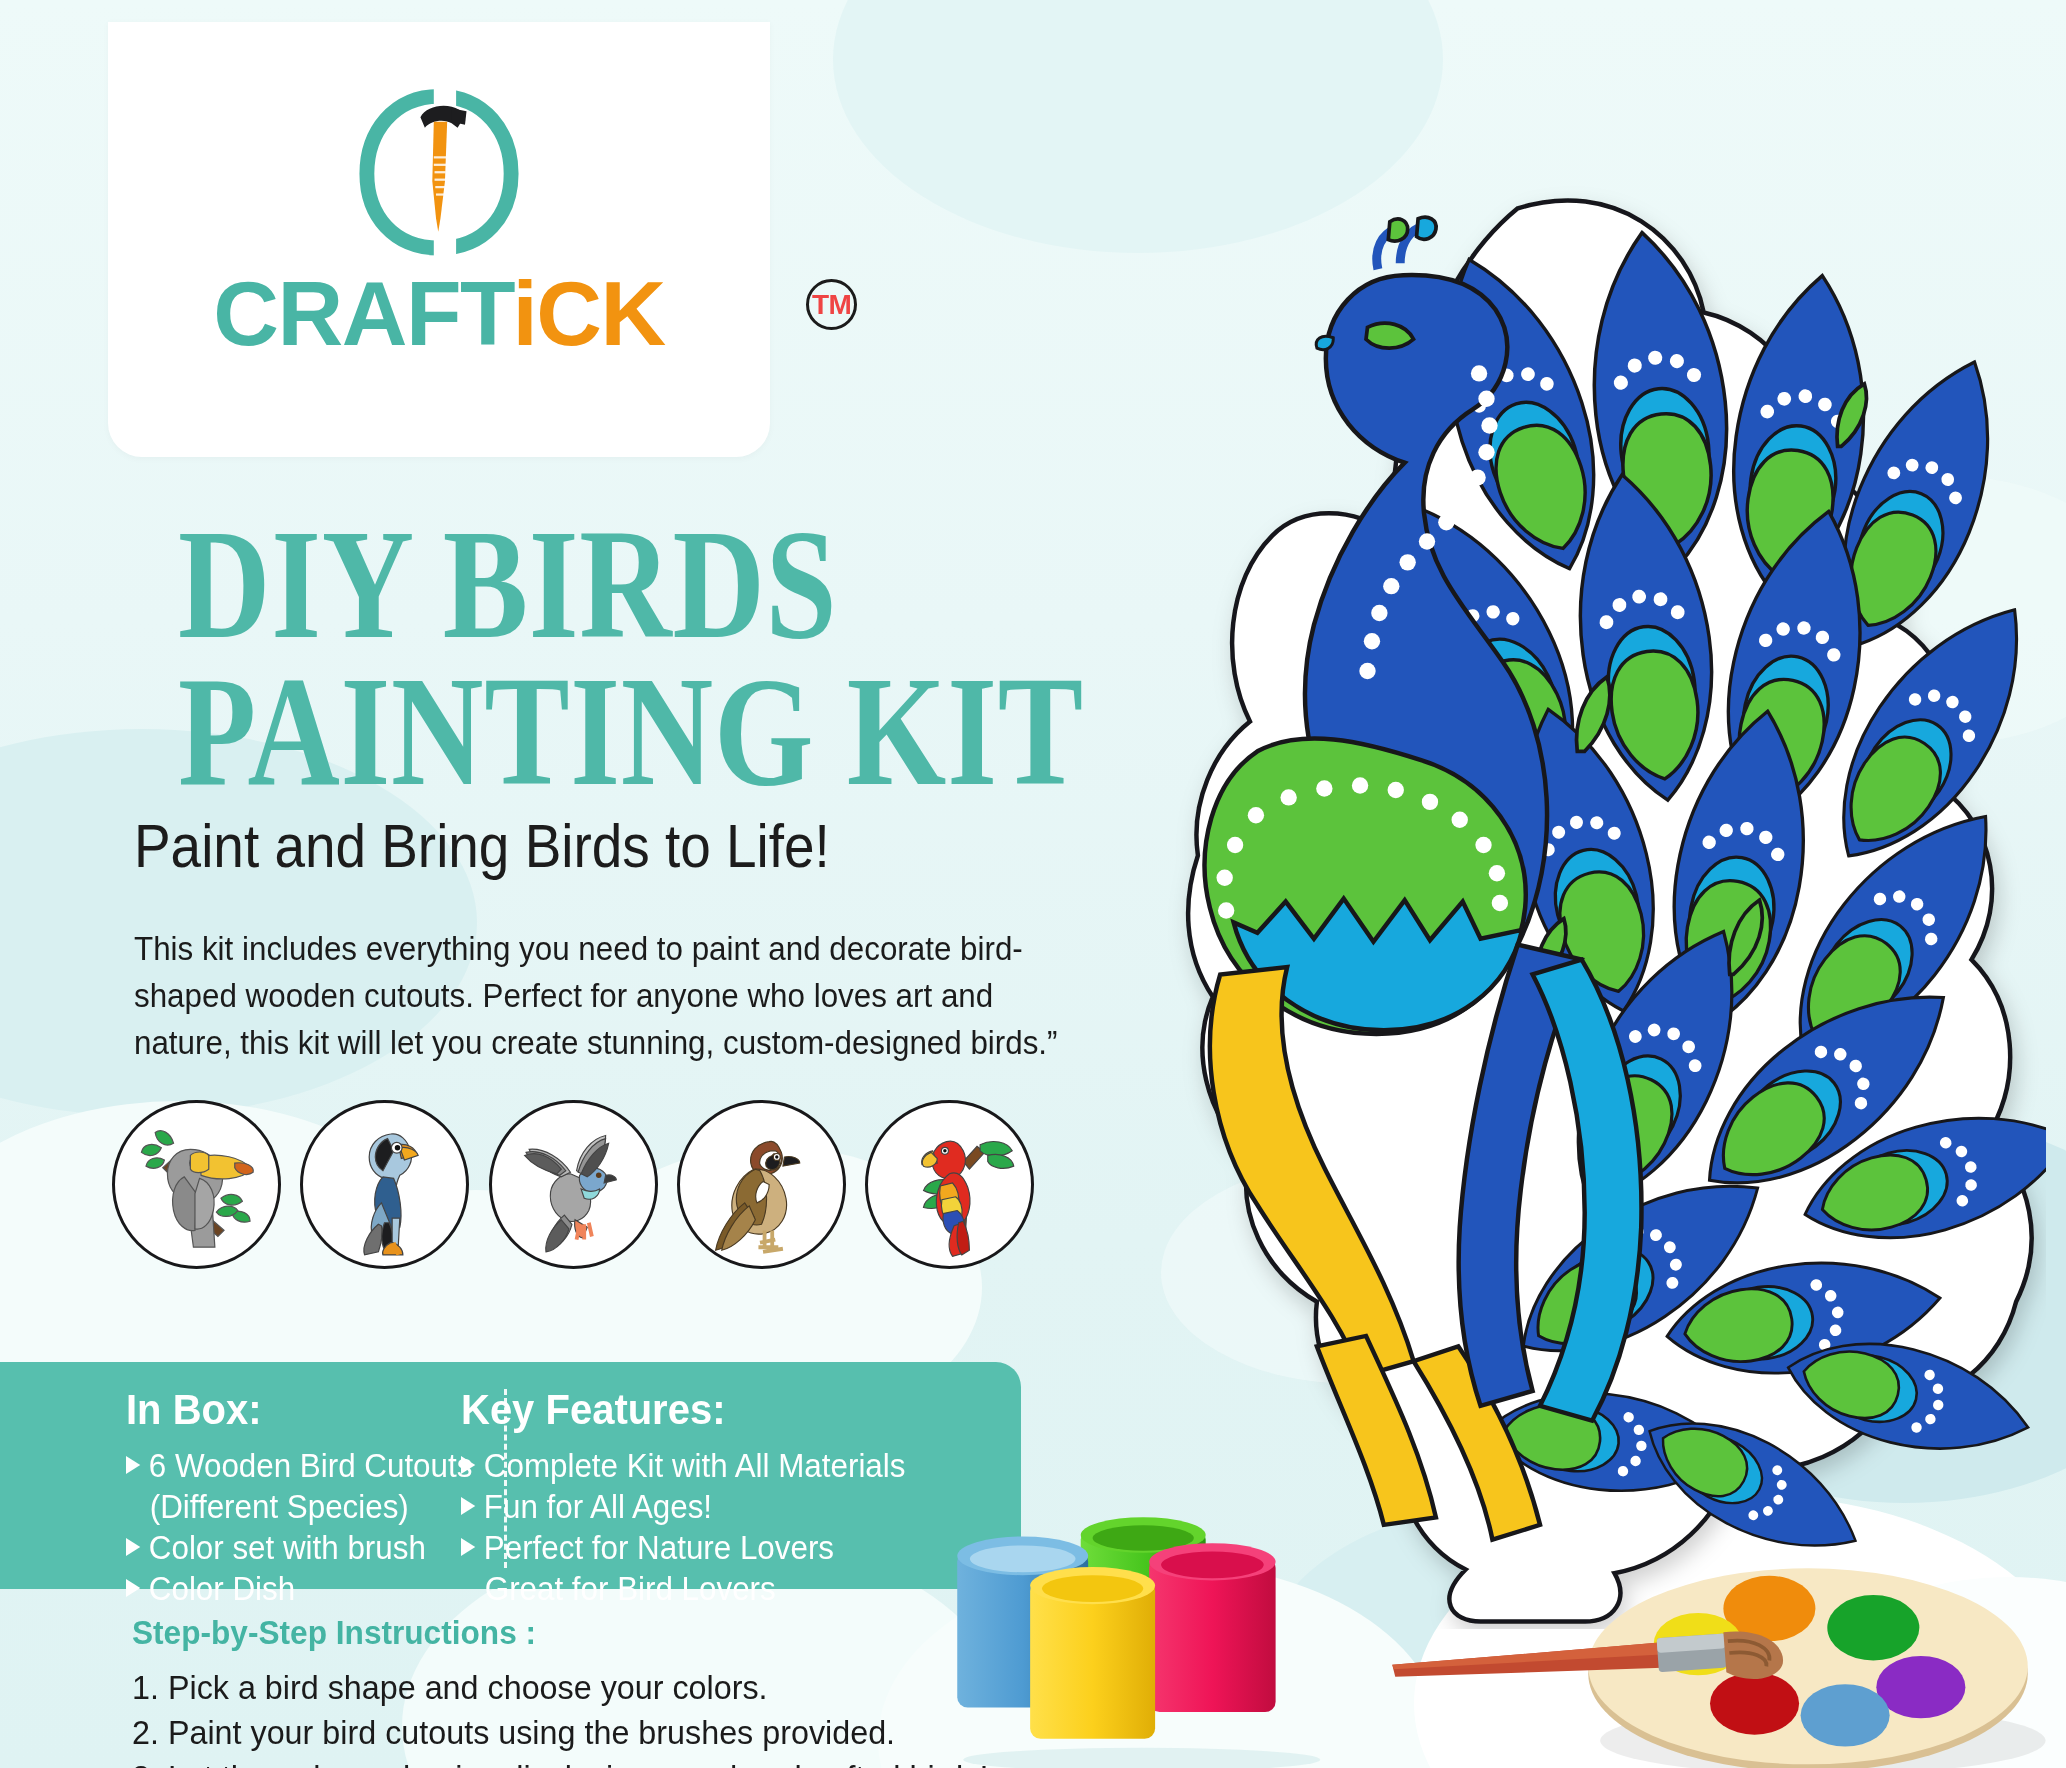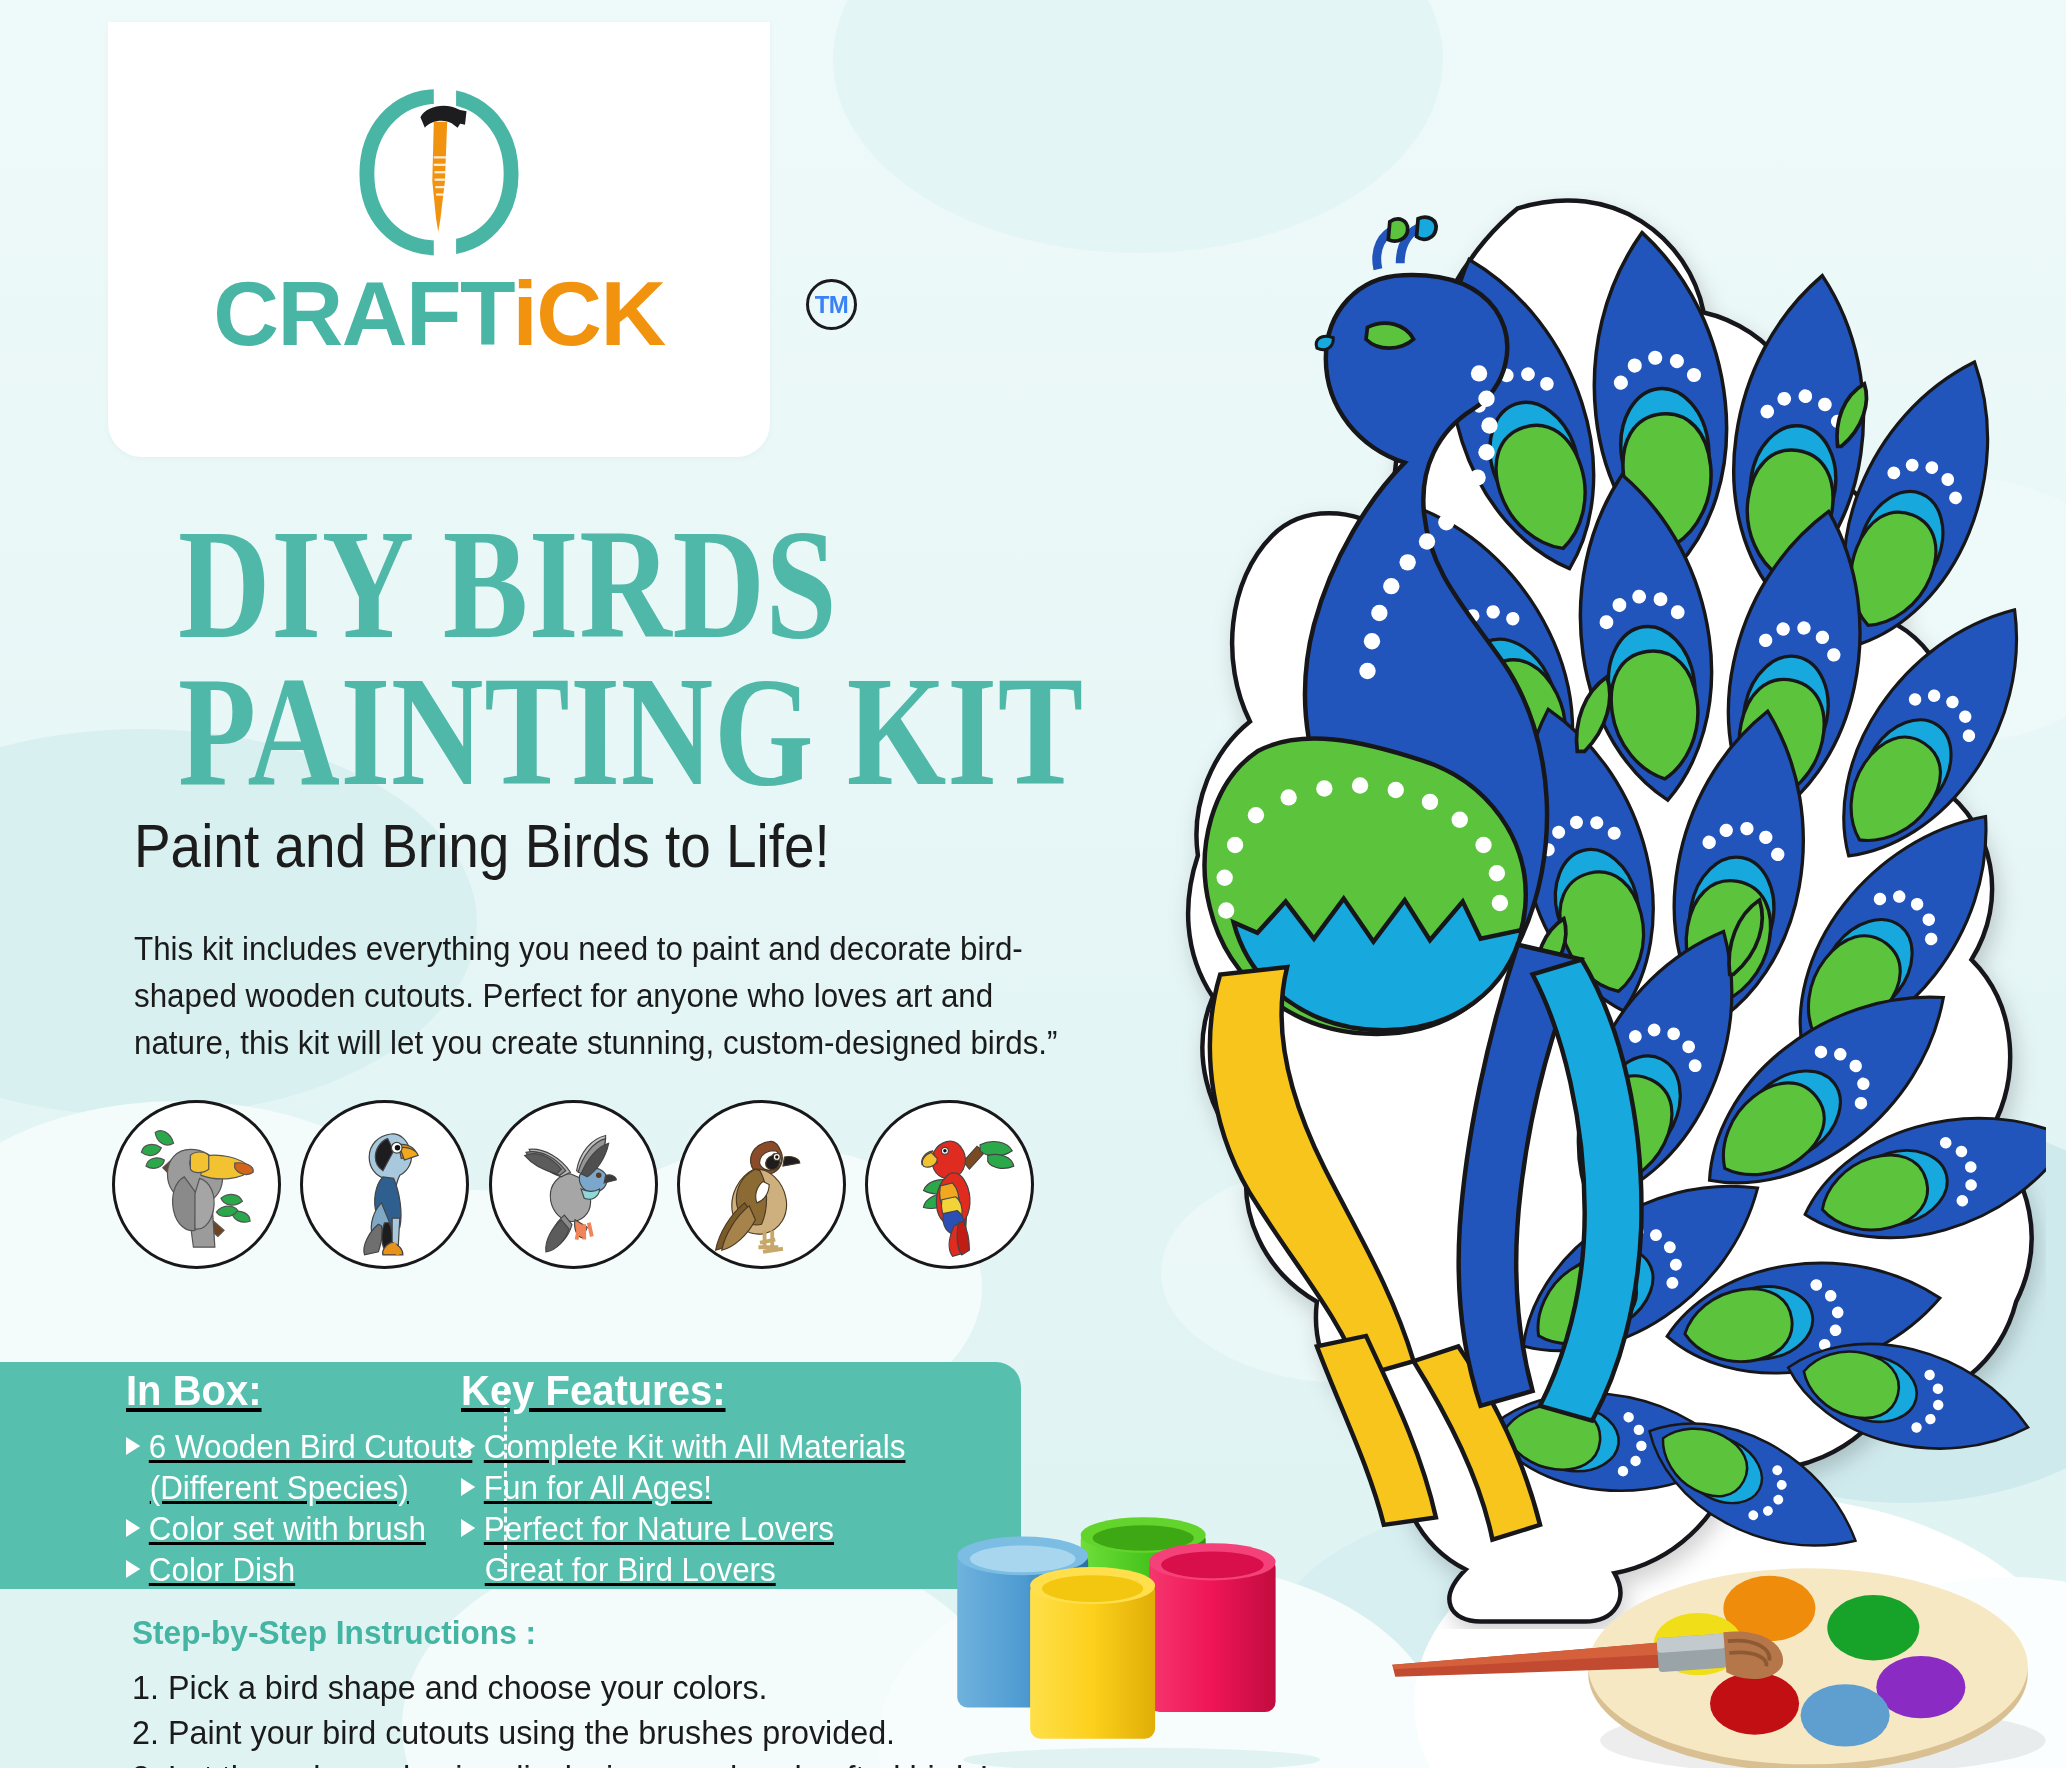--- a/index.html
+++ b/index.html
@@ -35,21 +35,21 @@
     text-align:center; font-size:91px; font-weight:700;
     letter-spacing:-1.5px; line-height:1;
     font-family:"Liberation Sans", sans-serif;
   }
   .logo-word .craft { color:#49b5a5; }
   .logo-word .tick { color:#f29310; }
   .tm-badge {
     position:absolute; left:698px; top:257px;
     width:51px; height:51px; border:3px solid #1b1b1b; border-radius:50%;
     display:flex; align-items:center; justify-content:center;
-    font-size:24px; font-weight:700; color:#3b82f6; letter-spacing:-0.7px;
+    font-size:28px; font-weight:700; color:#ef4444; letter-spacing:-0.7px;
   }
 
   
   .headline {
     position:absolute; left:132px; top:513px; width:990px;
     color:#4fb8a8;
     font-family:"Liberation Serif", serif;
     font-weight:700;
     font-size:128px;
     line-height:.93;
@@ -81,21 +81,21 @@
     display:flex; align-items:center; justify-content:center;
     overflow:hidden; position:relative;
   }
 
   
   .teal-panel {
     position:absolute; left:0px; top:1362px; width:1021px; height:227px;
     background:#57bfae; border-radius:0 25px 25px 0;
     display:flex;
   }
-  .panel-col { position:relative; padding-top:7px;text-decoration:underline; }
+  .panel-col { position:relative; padding-top:26px; }
   .panel-col.left { width:420px; padding-left:126px; }
   .panel-col.right { width:595px; padding-left:41px; }
   .divider {
     position:absolute; left:504px; top:27px; width:0; height:179px;
     border-left:3.7px dashed #ffffff; opacity:.92;
   }
   .panel-title {
     color:#ffffff; font-size:43px; font-weight:700; line-height:1;
     margin-bottom:15px; transform:scaleX(.93); transform-origin:left center;
   }

